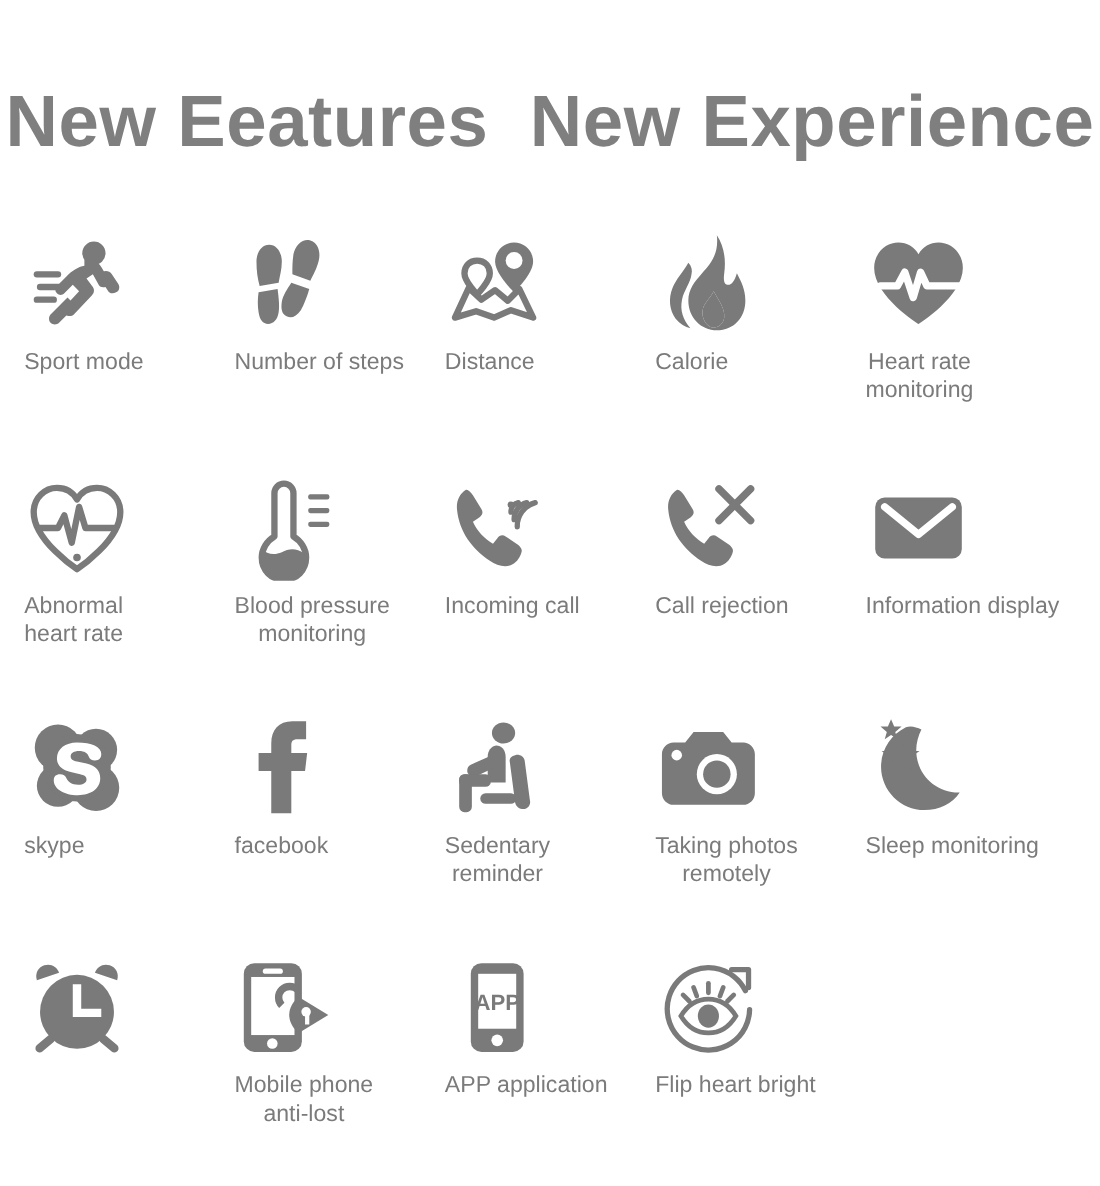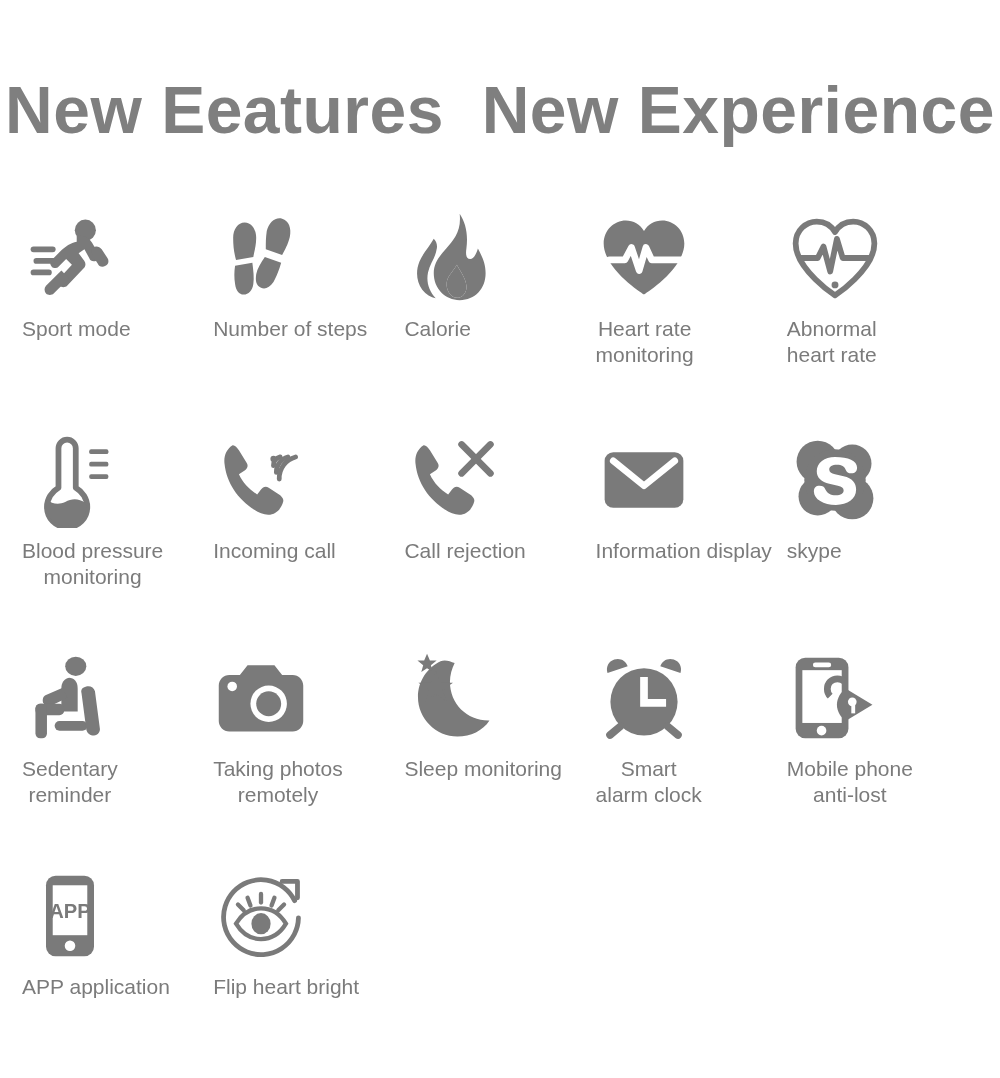--- a/index.html
+++ b/index.html
@@ -125,20 +125,37 @@
           <path d="M21 29c0-9 5-16 12-16s12 7 12 16c0 8-2 14-3 20l-18 3c-2-7-3-14-3-23z"></path>
           <path d="M23 58l18-3c1 8 2 16 1 22-1 7-5 11-10 11s-8-4-9-11c-1-6-1-13 0-19z"></path>
           <path d="M56 22c2-9 9-15 16-13 7 2 10 10 8 19-2 8-5 13-8 19l-17-6c0-7 0-12 1-19z"></path>
           <path d="M54 49l17 6c-2 7-5 15-8 20-4 6-9 8-13 6-5-2-6-7-5-14 1-6 5-12 9-18z"></path>
         </g>
           </svg>
       </span>
       <div class="cell-label">Number of steps</div>
     </div>
 
+    <div class="cell">
+      <span class="icon-box">
+        <svg viewBox="0 0 100 100">
+          <g fill="none" stroke="#7a7a7a" stroke-width="6" stroke-linejoin="round" stroke-linecap="round">
+            <path d="M10 82l13-28 12 11 13-9 12 10 11-11 13 27-21-7-16 7-17-6z"></path>
+          </g>
+          <g fill="#7a7a7a">
+            <path d="M66 11c-10 0-18 8-18 18 0 12 18 29 18 29s18-17 18-29c0-10-8-18-18-18z"></path>
+            <circle cx="66" cy="28" r="8" fill="#ffffff"></circle>
+          </g>
+          <g fill="none" stroke="#7a7a7a" stroke-width="6">
+            <path d="M31 28c-7 0-12 5-12 12 0 8 12 20 12 20s12-12 12-20c0-7-5-12-12-12z"></path>
+          </g>
+        </svg>
+      </span>
+      <div class="cell-label">Distance</div>
+    </div>
 
     <div class="cell">
       <span class="icon-box">
         <svg viewBox="0 0 100 100">
             <g fill="#7a7a7a">
           <path d="M58 4c2 18-6 27-14 36-7 8-13 15-13 26 0 16 12 28 27 28 16 0 27-12 27-28 0-11-4-18-8-26-2 7-5 11-8 11-4 0-5-4-4-11 2-15-1-27-7-36z"></path>
           <path d="M31 30c-5 9-12 16-15 24-4 10-3 21 3 29 4 5 9 8 14 9-7-8-10-17-8-27 2-9 8-16 9-24 1-4 0-8-3-11z"></path>
           <path d="M55 57c-3 6-8 10-10 16-2 7 1 15 7 18 6 2 12-2 13-9 1-8-5-16-10-25z" fill="#ffffff"></path>
           <path d="M55 57c5 9 11 17 10 25-1 7-7 11-13 9-6-3-9-11-7-18 2-6 7-10 10-16z"></path>
         </g>
@@ -234,20 +251,28 @@
             <circle cx="68" cy="33" r="20"></circle>
             <circle cx="32" cy="67" r="20"></circle>
             <circle cx="50" cy="50" r="32"></circle>
           </g>
           <path fill="#ffffff" d="M50 26c-11 0-19 6-19 15 0 7 5 11 13 13l9 2c4 1 6 2 6 5 0 3-3 5-8 5-6 0-9-2-11-6-1-3-3-4-6-4-4 0-6 2-6 6 0 8 10 14 23 14 12 0 21-6 21-16 0-7-4-12-13-14l-9-2c-4-1-6-2-6-5 0-3 3-5 8-5 5 0 8 2 9 5 1 3 3 4 6 4 4 0 6-2 6-6 0-7-9-11-23-11z"></path>
         </svg>
       </span>
       <div class="cell-label">skype</div>
     </div>
 
+    <div class="cell">
+      <span class="icon-box">
+        <svg viewBox="0 0 100 100">
+          <path fill="#7a7a7a" d="M66 6H55C42 6 35 14 35 27v9H23v17h12v40h19V53h13l2-17H54v-7c0-4 1-6 6-6h8V6z"></path>
+        </svg>
+      </span>
+      <div class="cell-label">facebook</div>
+    </div>
 
     <div class="cell">
       <span class="icon-box">
         <svg viewBox="0 0 100 100">
             <g fill="#7a7a7a">
           <ellipse cx="56" cy="17" rx="11" ry="10"></ellipse>
           <path d="M49 29c-5 1-8 5-8 11v24h17V40c0-7-4-11-9-11z"></path>
           <path d="M43 39L25 47c-3 1-4 5-3 8 2 3 5 4 8 3l17-8-4-11z"></path>
           <rect x="14" y="56" width="30" height="12" rx="5"></rect>
           <rect x="14" y="56" width="12" height="36" rx="5"></rect>
@@ -292,22 +317,20 @@
           <g fill="#7a7a7a">
             <path d="M12 24c-2-6 1-12 7-14 6-2 12 1 14 7z"></path>
             <path d="M88 24c2-6-1-12-7-14-6-2-12 1-14 7z"></path>
             <circle cx="50" cy="54" r="35"></circle>
             <rect x="9" y="80" width="22" height="8" rx="4" transform="rotate(-40 20 84)"></rect>
             <rect x="69" y="80" width="22" height="8" rx="4" transform="rotate(40 80 84)"></rect>
           </g>
           <path fill="none" stroke="#ffffff" stroke-width="8" stroke-linecap="square" stroke-linejoin="miter" d="M50 32v23h19"></path>
         </svg>
       </span>
-      <div class="cell-label">Smart
-alarm clock</div>
     </div>
 
     <div class="cell">
       <span class="icon-box">
         <svg viewBox="0 0 100 100">
           <rect x="9" y="8" width="55" height="84" rx="10" fill="#7a7a7a"></rect>
           <rect x="16" y="21" width="41" height="55" fill="#ffffff"></rect>
           <rect x="27" y="13" width="19" height="5" rx="2.5" fill="#ffffff"></rect>
           <circle cx="36" cy="84" r="5" fill="#ffffff"></circle>
           <g fill="none" stroke="#7a7a7a" stroke-width="7">

